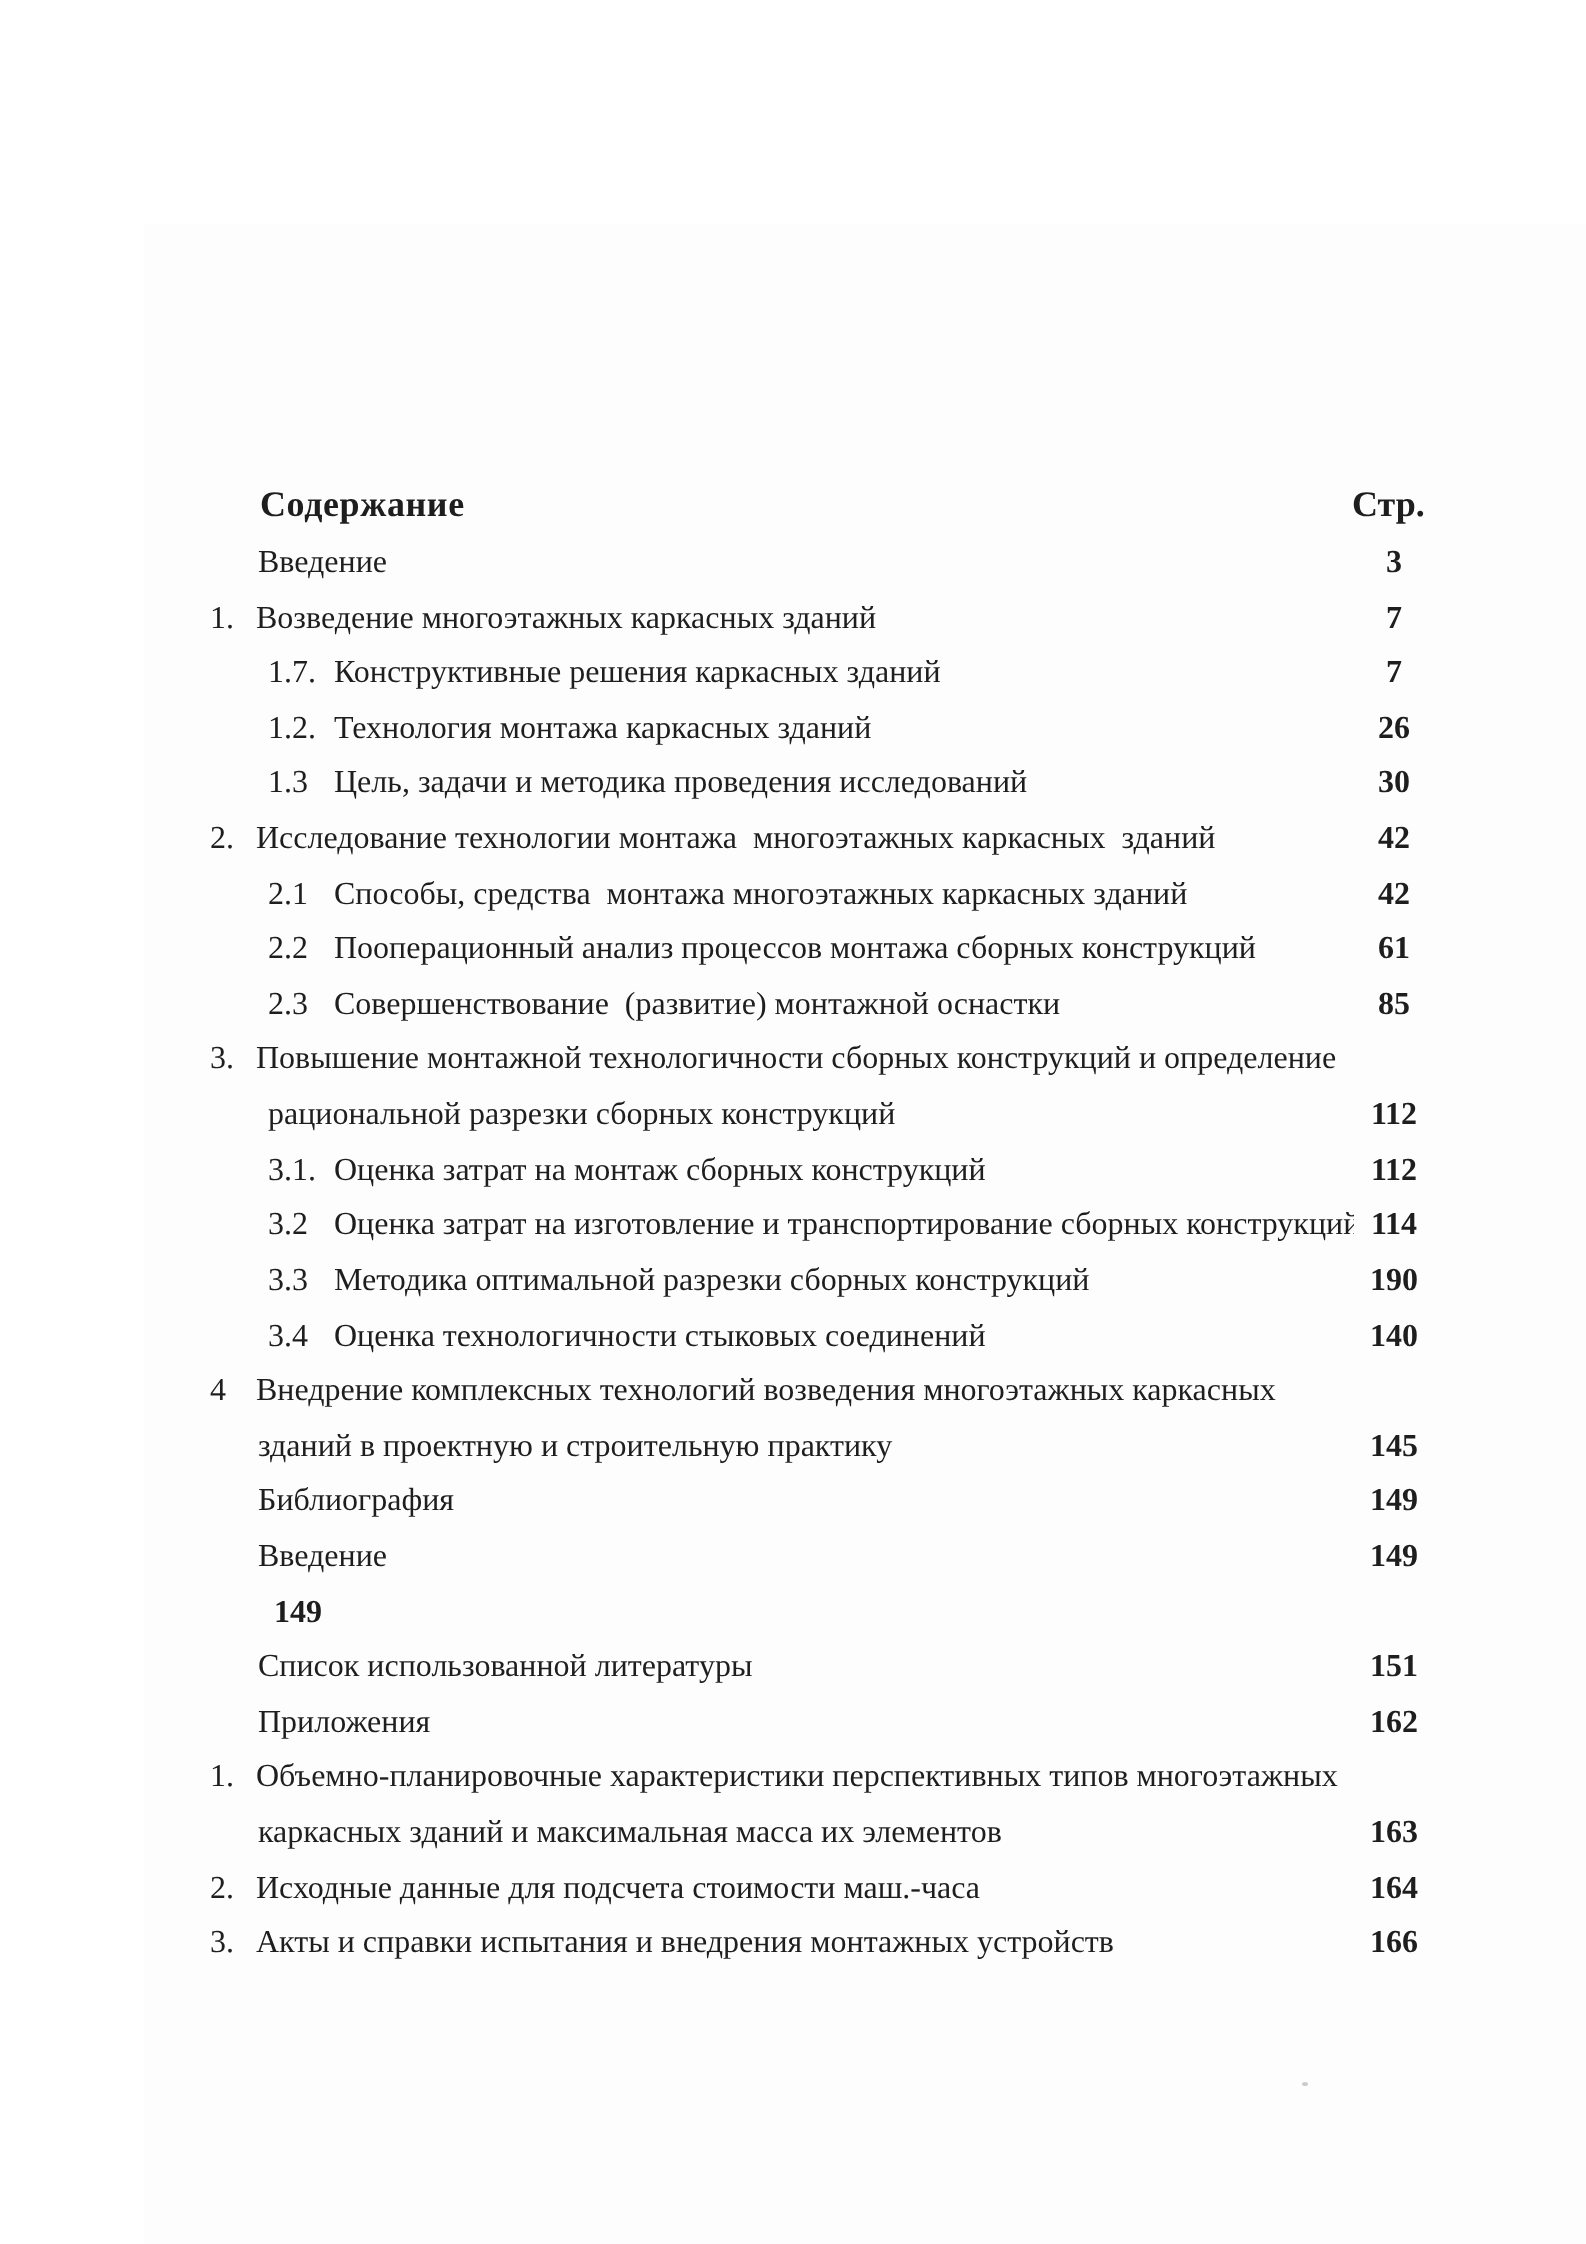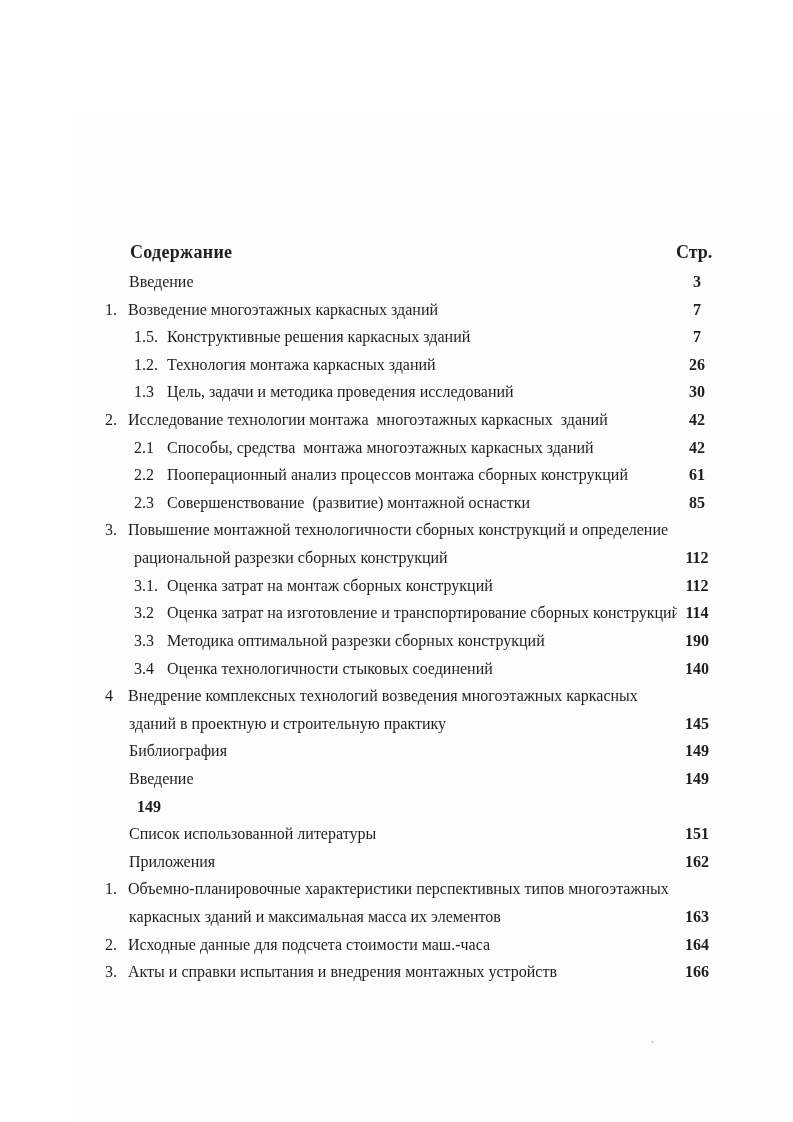--- a/index.html
+++ b/index.html
@@ -106,21 +106,21 @@
       <div class="row plain">
         <span class="text">Введение</span>
         <span class="page">3</span>
       </div>
       <div class="row top">
         <span class="num">1.</span>
         <span class="text">Возведение многоэтажных каркасных зданий</span>
         <span class="page">7</span>
       </div>
       <div class="row sub">
-        <span class="num">1.5.</span>
+        <span class="num">1.7.</span>
         <span class="text">Конструктивные решения каркасных зданий</span>
         <span class="page">7</span>
       </div>
       <div class="row sub">
         <span class="num">1.2.</span>
         <span class="text">Технология монтажа каркасных зданий</span>
         <span class="page">26</span>
       </div>
       <div class="row sub">
         <span class="num">1.3</span>

